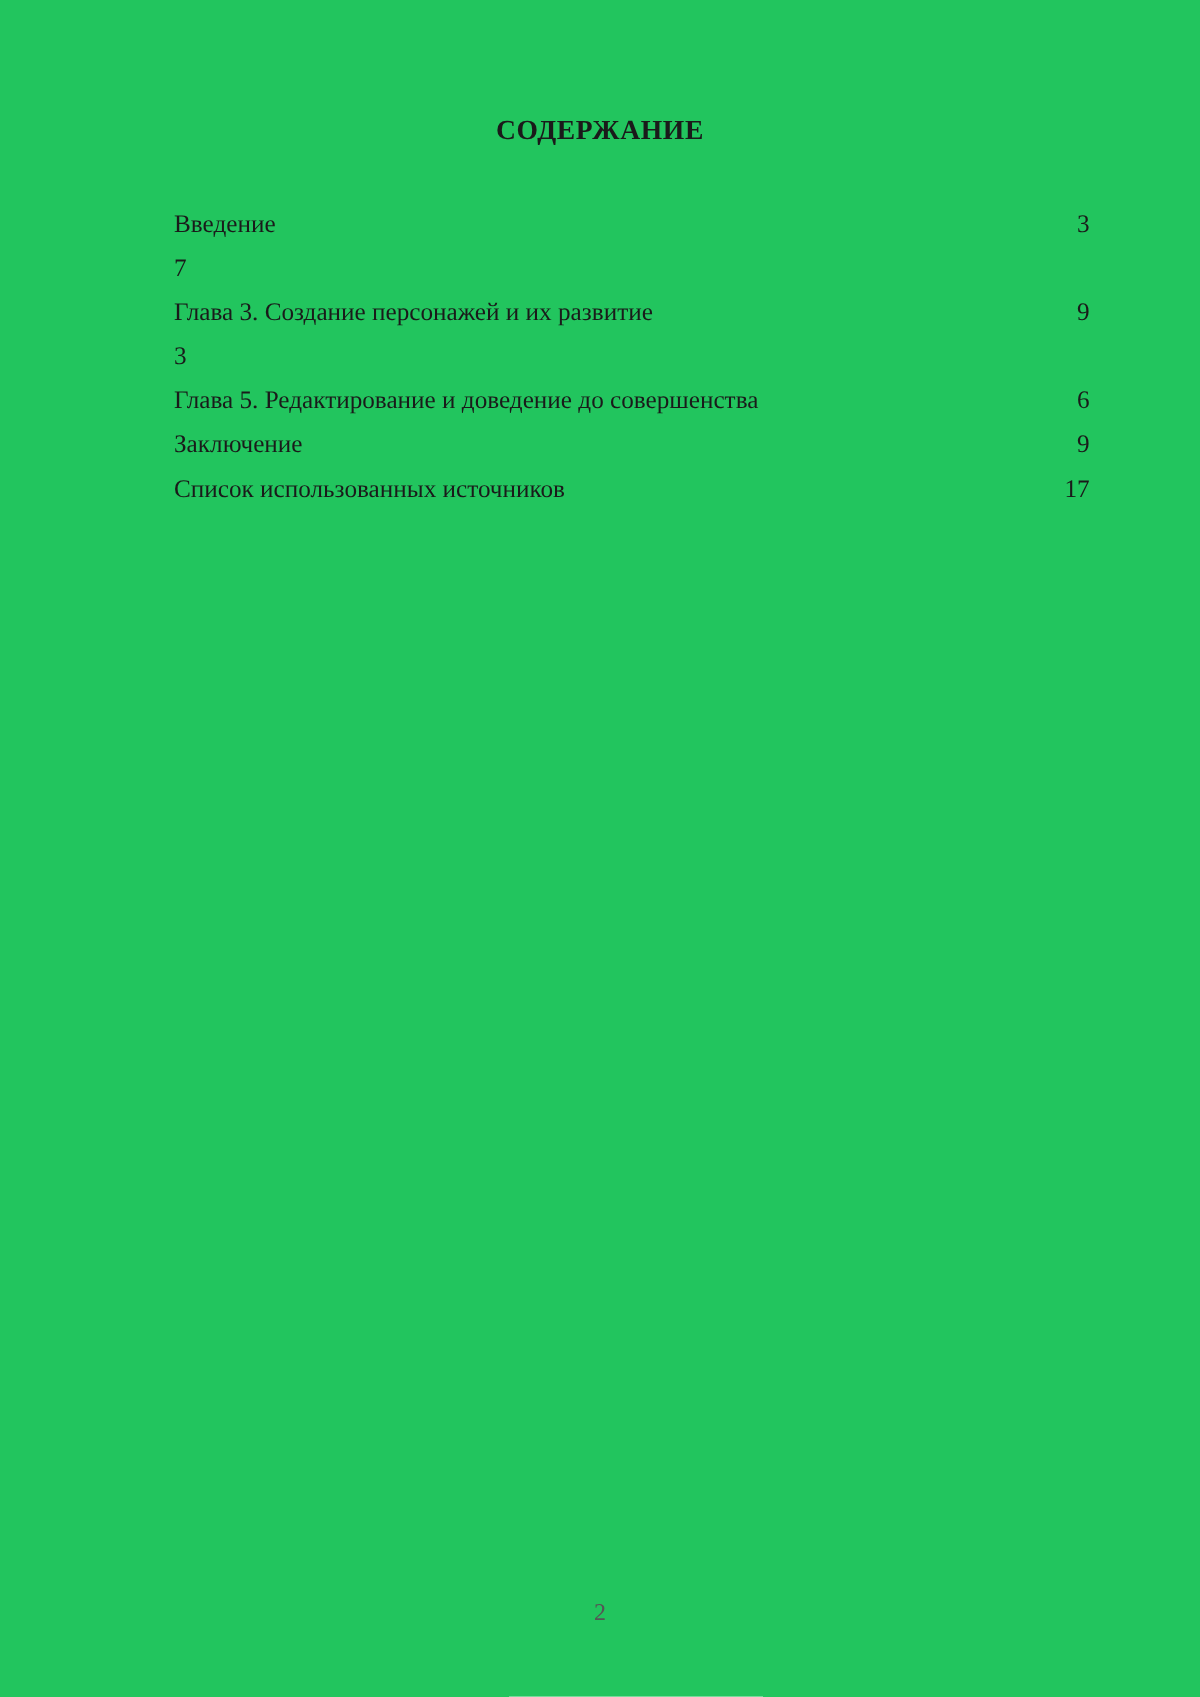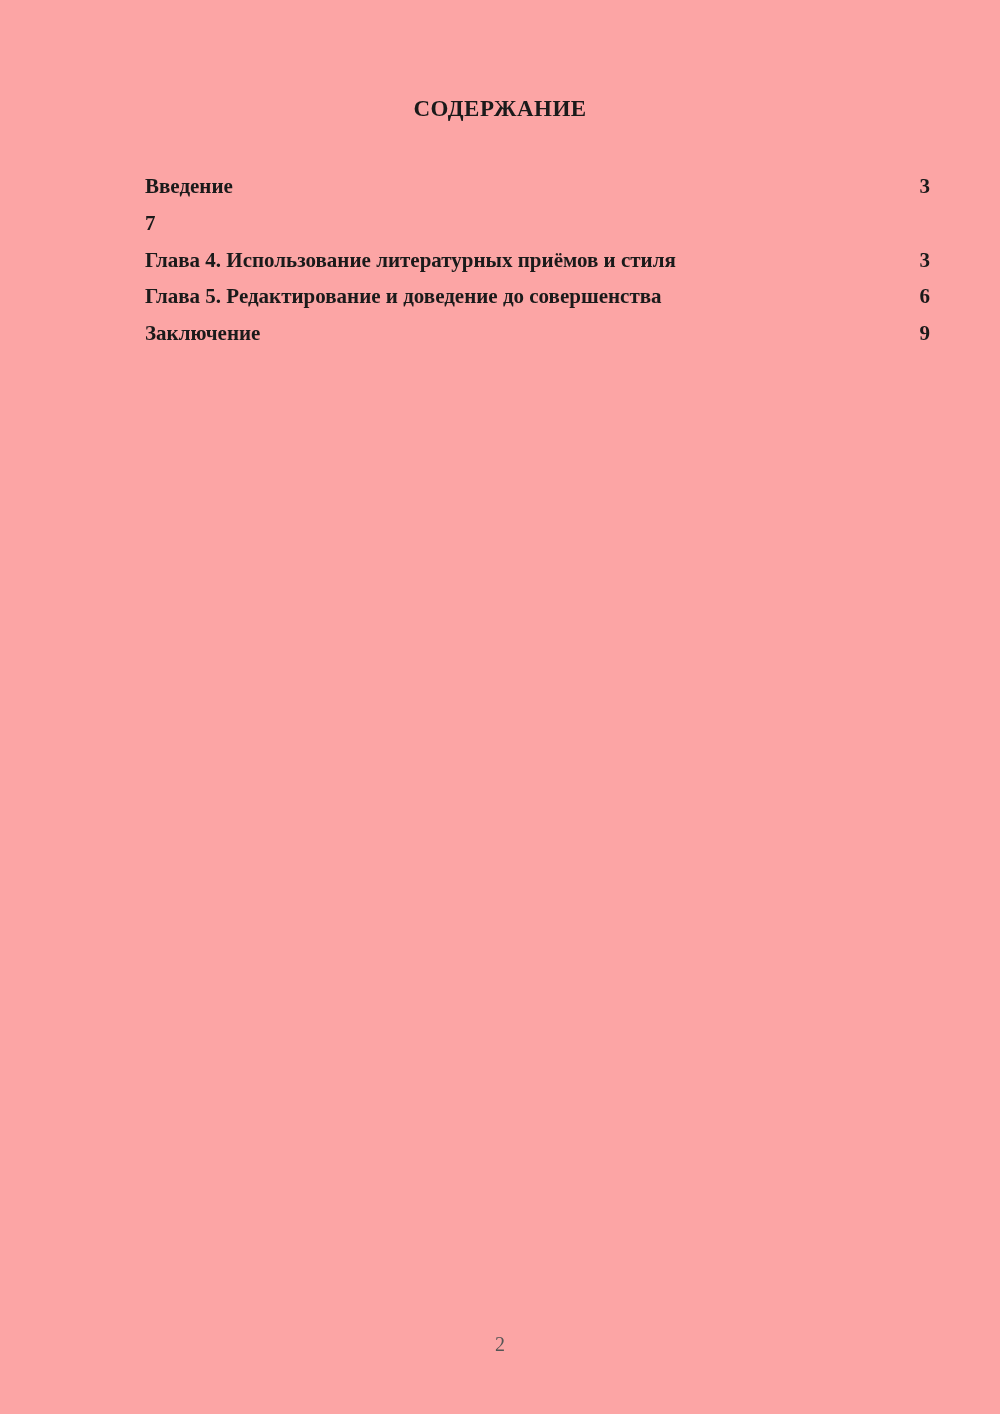--- a/index.html
+++ b/index.html
@@ -4,43 +4,42 @@
 <style>
   html, body {
     margin: 0;
     padding: 0;
     background: #ffffff;
   }
   .page {
     position: relative;
     width: 1000px;
     height: 1414px;
-    background: #fca5a5;
+    background: #22c55e;
     font-family: "Liberation Serif", "DejaVu Serif", serif;
     color: #1a1a1a;
     box-sizing: border-box;
     overflow: hidden;
   }
   .doc-title {
     position: absolute;
     top: 96px;
     left: 0;
     width: 100%;
     text-align: center;
     font-size: 23px;
     font-weight: bold;
     letter-spacing: 0.5px;
     color: #1a1a1a;
   }
   .toc {
     position: absolute;
     top: 168px;
     left: 145px;
-    right: 70px;
-    font-weight: bold;
+    right: 92px;
   }
   .toc-row {
     display: flex;
     justify-content: space-between;
     align-items: baseline;
     font-size: 21px;
     line-height: 36.8px;
     color: #1a1a1a;
   }
   .toc-label {
@@ -72,34 +71,41 @@
     <div class="toc-row">
       <span class="toc-label">Введение</span>
       <span class="toc-page">3</span>
     </div>
 
 
     <div class="toc-row">
       <span class="toc-page">7</span>
     </div>
 
+    <div class="toc-row">
+      <span class="toc-label">Глава 3. Создание персонажей и их развитие</span>
+      <span class="toc-page">9</span>
+    </div>
 
     <div class="toc-row">
-      <span class="toc-label">Глава 4. Использование литературных приёмов и стиля</span>
       <span class="toc-page">3</span>
     </div>
 
     <div class="toc-row">
       <span class="toc-label">Глава 5. Редактирование и доведение до совершенства</span>
       <span class="toc-page">6</span>
     </div>
 
     <div class="toc-row">
       <span class="toc-label">Заключение</span>
       <span class="toc-page">9</span>
     </div>
 
+    <div class="toc-row">
+      <span class="toc-label">Список использованных источников</span>
+      <span class="toc-page">17</span>
+    </div>
 
   </div>
 
   <div class="footer-page-number">2</div>
 
 </div>
 
 </body></html>

